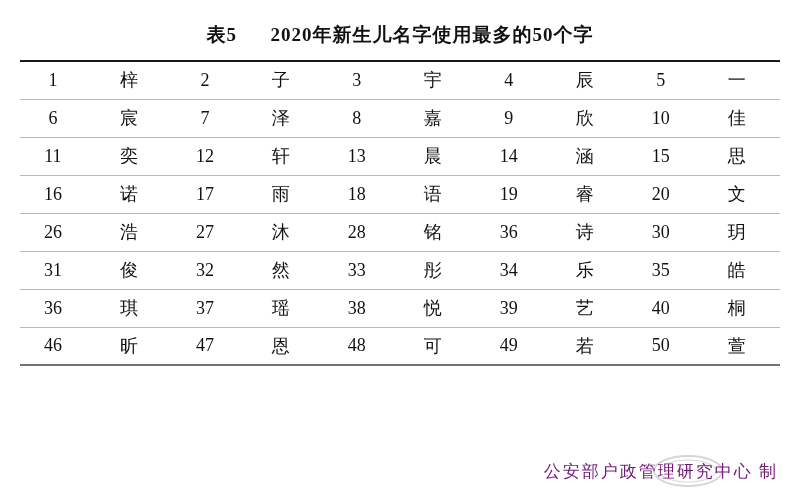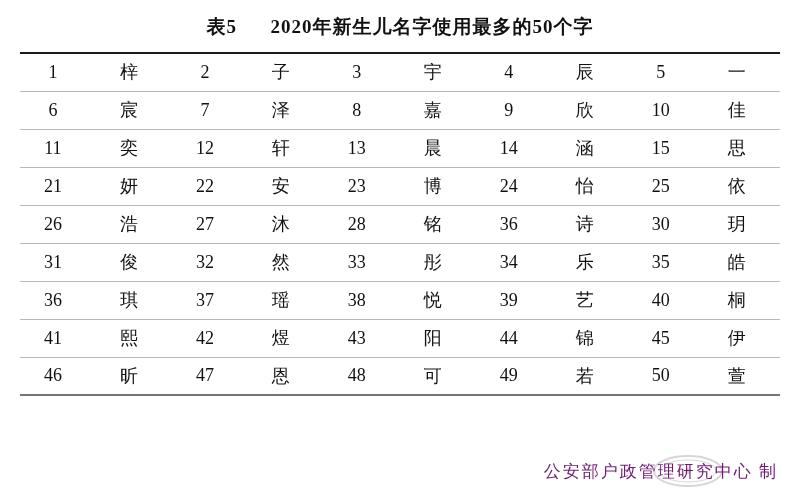--- a/index.html
+++ b/index.html
@@ -19,21 +19,21 @@
     width: 800px;
     height: 491px;
     position: relative;
     box-sizing: border-box;
   }
   .table-title {
     text-align: center;
     font-size: 19px;
     font-weight: bold;
     letter-spacing: 1px;
-    padding-top: 14px;
+    padding-top: 22px;
     padding-bottom: 12px;
     font-family: "Liberation Serif", "DejaVu Serif", serif;
   }
   .title-gap {
     display: inline-block;
     width: 22px;
   }
   table.names {
     width: 760px;
     margin: 0 auto;
@@ -128,30 +128,30 @@
           <td class="rank">12</td>
           <td class="ch">轩</td>
           <td class="rank">13</td>
           <td class="ch">晨</td>
           <td class="rank">14</td>
           <td class="ch">涵</td>
           <td class="rank">15</td>
           <td class="ch">思</td>
         </tr>
         <tr>
-          <td class="rank">21</td>
-          <td class="ch">妍</td>
-          <td class="rank">22</td>
-          <td class="ch">安</td>
-          <td class="rank">23</td>
-          <td class="ch">博</td>
-          <td class="rank">24</td>
-          <td class="ch">怡</td>
-          <td class="rank">25</td>
-          <td class="ch">依</td>
+          <td class="rank">16</td>
+          <td class="ch">诺</td>
+          <td class="rank">17</td>
+          <td class="ch">雨</td>
+          <td class="rank">18</td>
+          <td class="ch">语</td>
+          <td class="rank">19</td>
+          <td class="ch">睿</td>
+          <td class="rank">20</td>
+          <td class="ch">文</td>
         </tr>
         <tr>
           <td class="rank">26</td>
           <td class="ch">浩</td>
           <td class="rank">27</td>
           <td class="ch">沐</td>
           <td class="rank">28</td>
           <td class="ch">铭</td>
           <td class="rank">36</td>
           <td class="ch">诗</td>
@@ -176,32 +176,20 @@
           <td class="rank">37</td>
           <td class="ch">瑶</td>
           <td class="rank">38</td>
           <td class="ch">悦</td>
           <td class="rank">39</td>
           <td class="ch">艺</td>
           <td class="rank">40</td>
           <td class="ch">桐</td>
         </tr>
         <tr>
-          <td class="rank">41</td>
-          <td class="ch">熙</td>
-          <td class="rank">42</td>
-          <td class="ch">煜</td>
-          <td class="rank">43</td>
-          <td class="ch">阳</td>
-          <td class="rank">44</td>
-          <td class="ch">锦</td>
-          <td class="rank">45</td>
-          <td class="ch">伊</td>
-        </tr>
-        <tr>
           <td class="rank">46</td>
           <td class="ch">昕</td>
           <td class="rank">47</td>
           <td class="ch">恩</td>
           <td class="rank">48</td>
           <td class="ch">可</td>
           <td class="rank">49</td>
           <td class="ch">若</td>
           <td class="rank">50</td>
           <td class="ch">萱</td>

